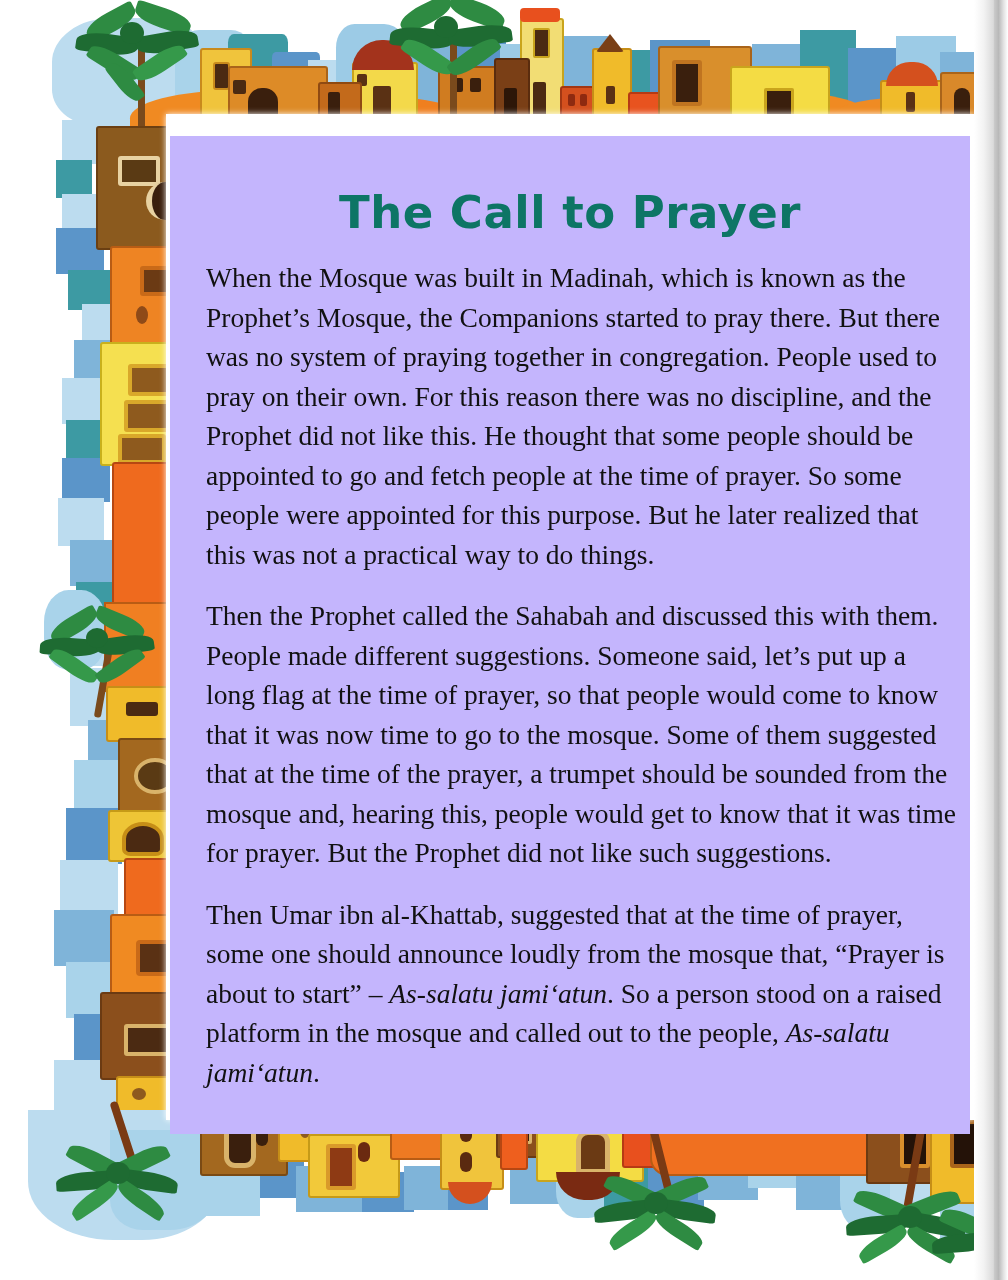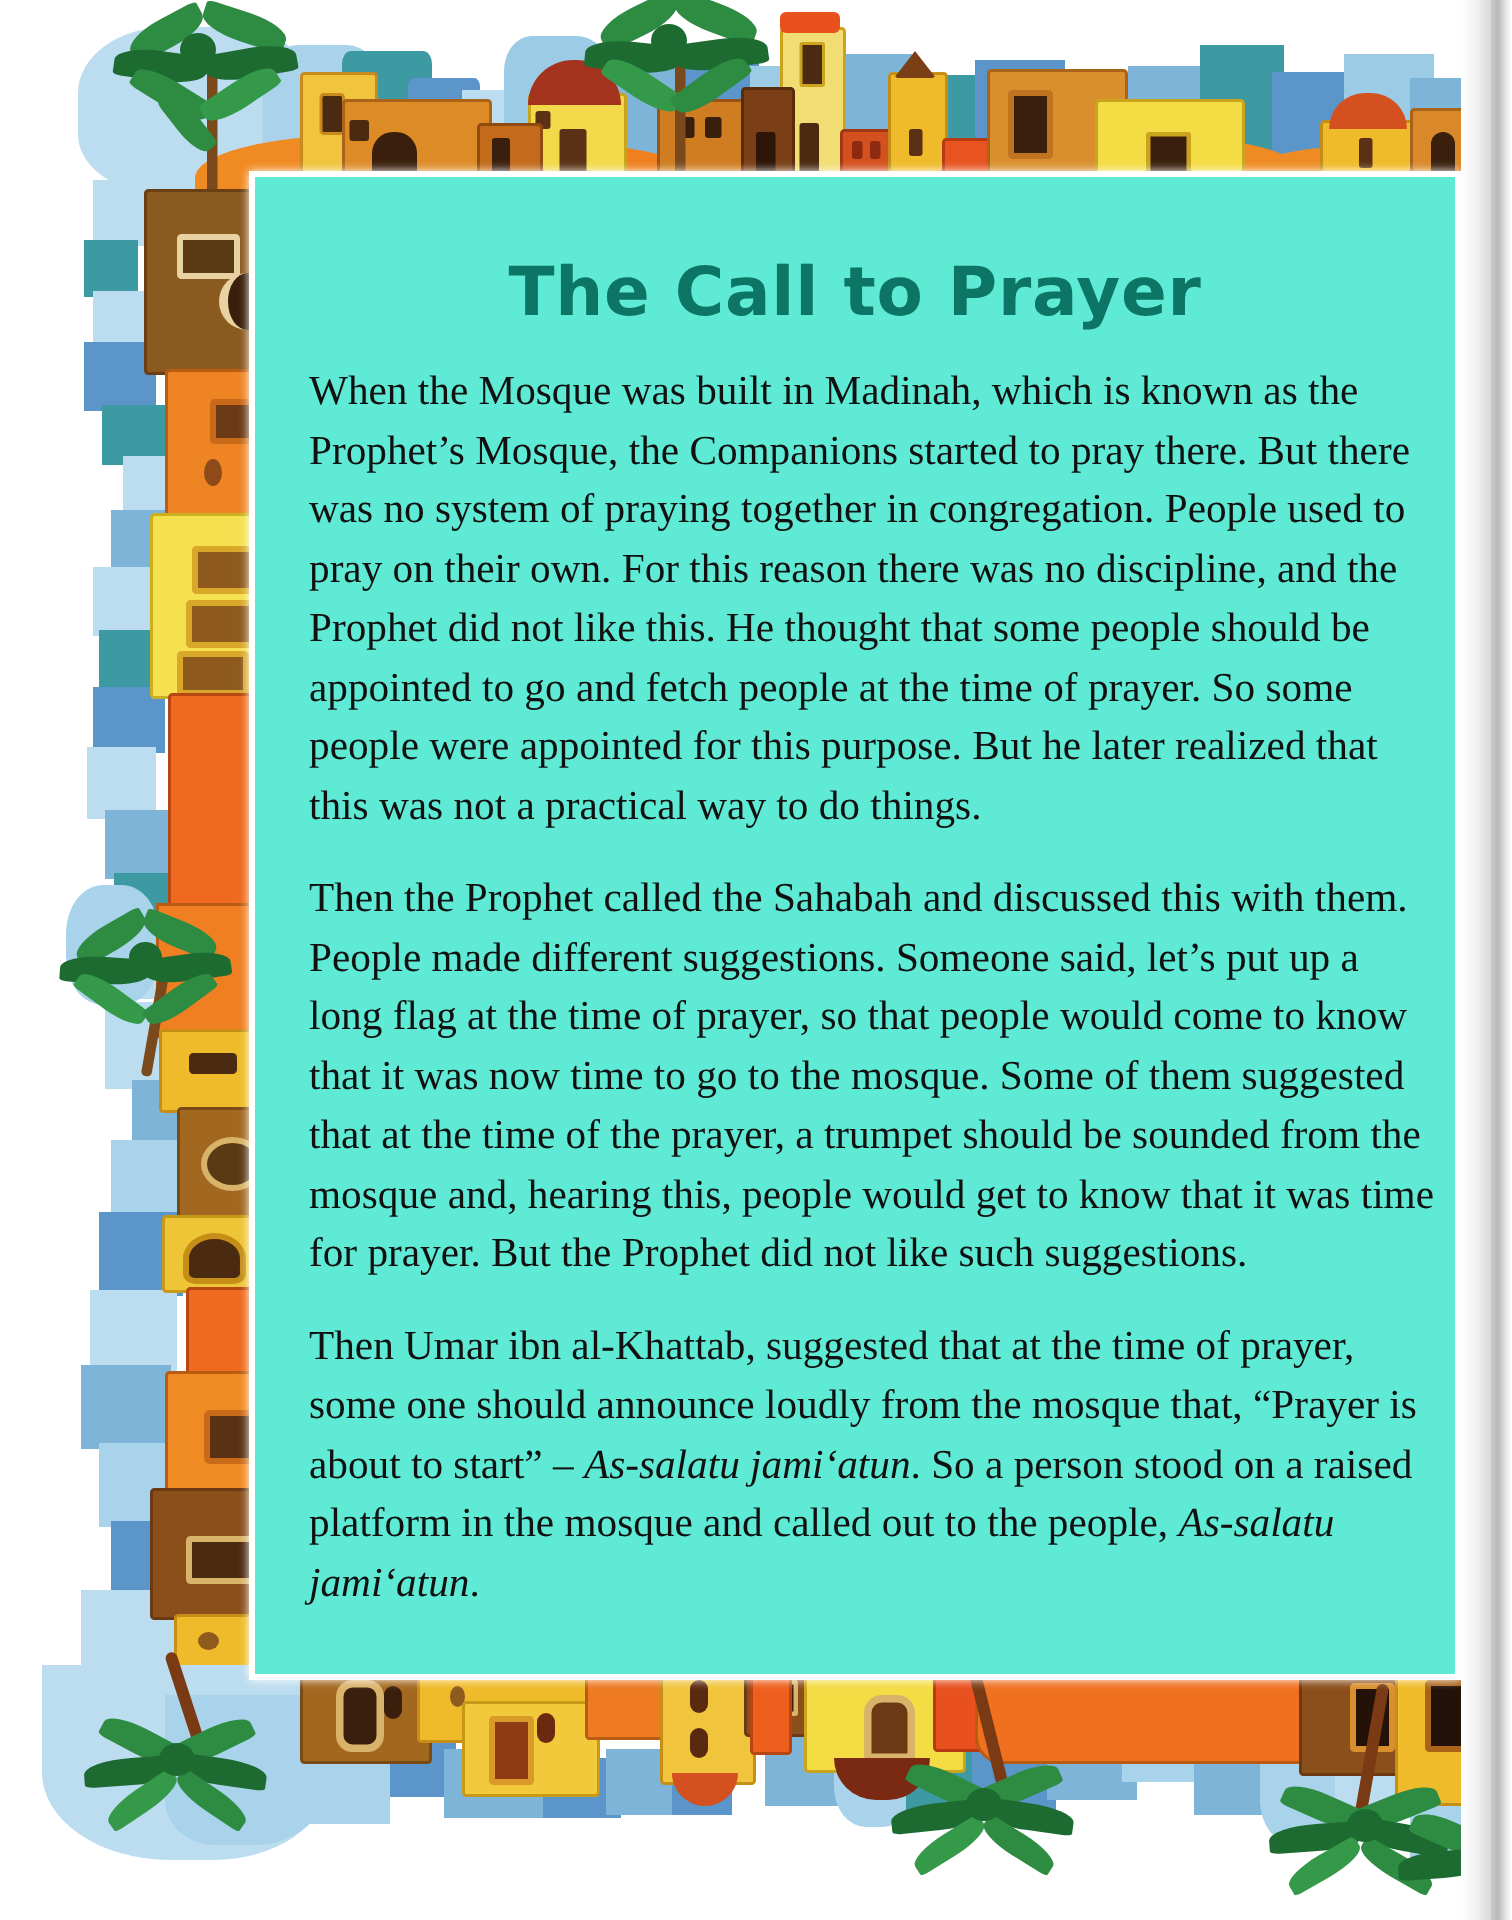--- a/index.html
+++ b/index.html
@@ -13,21 +13,21 @@
   .blk{position:absolute;border-radius:3px;}
   .win{position:absolute;border-radius:2px;}
 
   
   #curl{position:absolute;top:0;right:0;width:34px;height:1280px;
         background:linear-gradient(to right,#ffffff 0%,#f3f3f3 28%,#dcdcdc 55%,#bfbfbf 72%,#e8e8e8 88%,#ffffff 100%);}
   #curl2{position:absolute;top:0;right:0;width:14px;height:1280px;
         background:linear-gradient(to right,rgba(0,0,0,0.05),rgba(0,0,0,0.0));}
 
   
-  #panel{position:absolute;left:170px;top:118px;width:800px;height:998px;background:#5eead4;z-index:40;}
+  #panel{position:absolute;left:170px;top:136px;width:800px;height:998px;background:#c4b5fd;z-index:40;}
   #panel-shadow{position:absolute;left:166px;top:114px;width:808px;height:1006px;background:#ffffff;
                 box-shadow:0 0 6px rgba(255,255,255,1);z-index:39;}
 
   #title{position:absolute;left:0;top:20px;width:800px;text-align:center;
          color:#0d7565;font-family:"DejaVu Sans",sans-serif;font-size:45px;font-weight:bold;
          letter-spacing:0.5px;}
 
   #body{position:absolute;left:36px;top:122px;width:752px;
         font-family:"Liberation Serif",serif;font-size:27.5px;line-height:39.5px;color:#111111;}
   #body p{margin:0 0 22px 0;text-align:left;}

